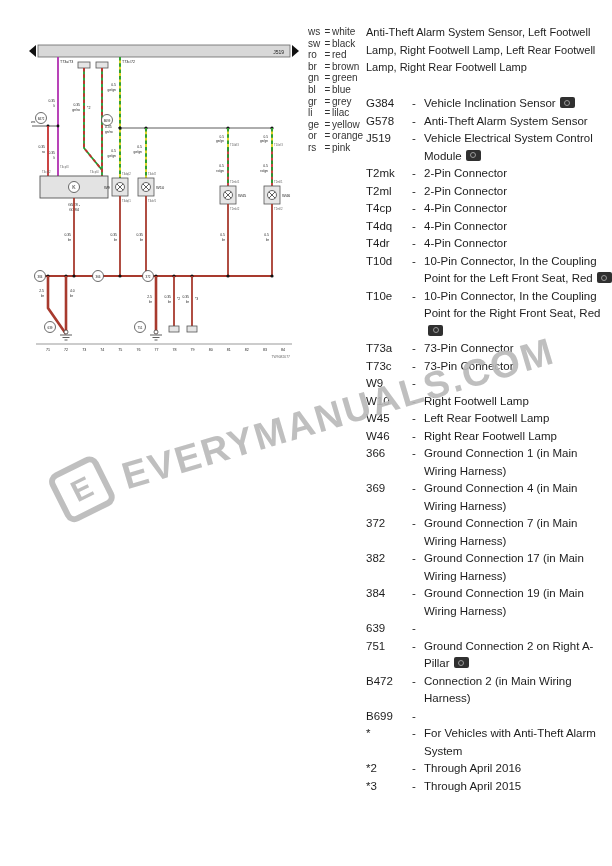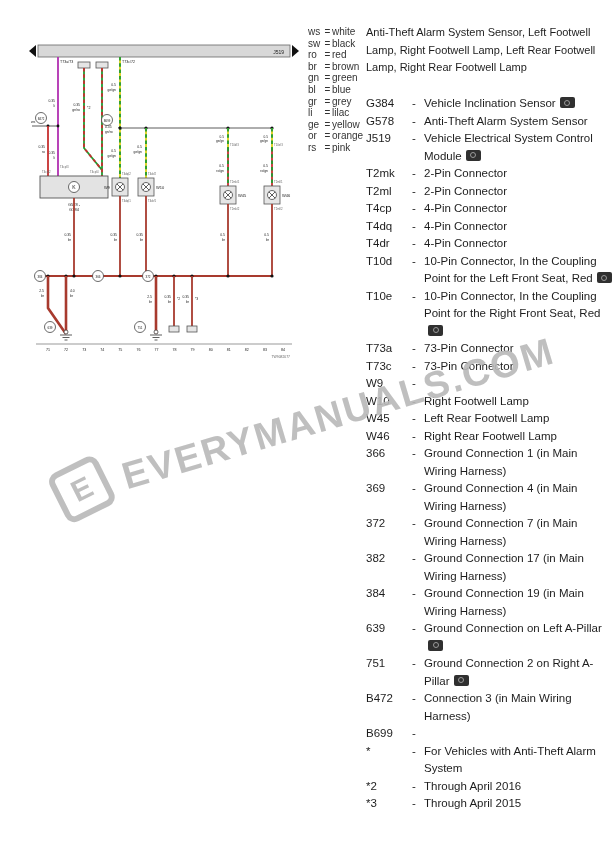--- a/index.html
+++ b/index.html
@@ -475,33 +475,32 @@
 
       <div class="c-row">
         <span class="c-code">384</span>
         <span class="c-dash">-</span>
         <span class="c-desc"><span>Ground Connection 19 (in Main Wiring Harness)</span></span>
       </div>
 
       <div class="c-row">
         <span class="c-code">639</span>
         <span class="c-dash">-</span>
-        <span class="c-desc"><span>Ground Connection on Left A-Pillar</span><span class="cam"></span></span>
       </div>
 
       <div class="c-row">
         <span class="c-code">751</span>
         <span class="c-dash">-</span>
         <span class="c-desc"><span>Ground Connection 2 on Right A-Pillar</span><span class="cam"></span></span>
       </div>
 
       <div class="c-row">
         <span class="c-code">B472</span>
         <span class="c-dash">-</span>
-        <span class="c-desc"><span>Connection 3 (in Main Wiring Harness)</span></span>
+        <span class="c-desc"><span>Connection 2 (in Main Wiring Harness)</span></span>
       </div>
 
       <div class="c-row">
         <span class="c-code">B699</span>
         <span class="c-dash">-</span>
       </div>
 
       <div class="c-row">
         <span class="c-code">*</span>
         <span class="c-dash">-</span>

